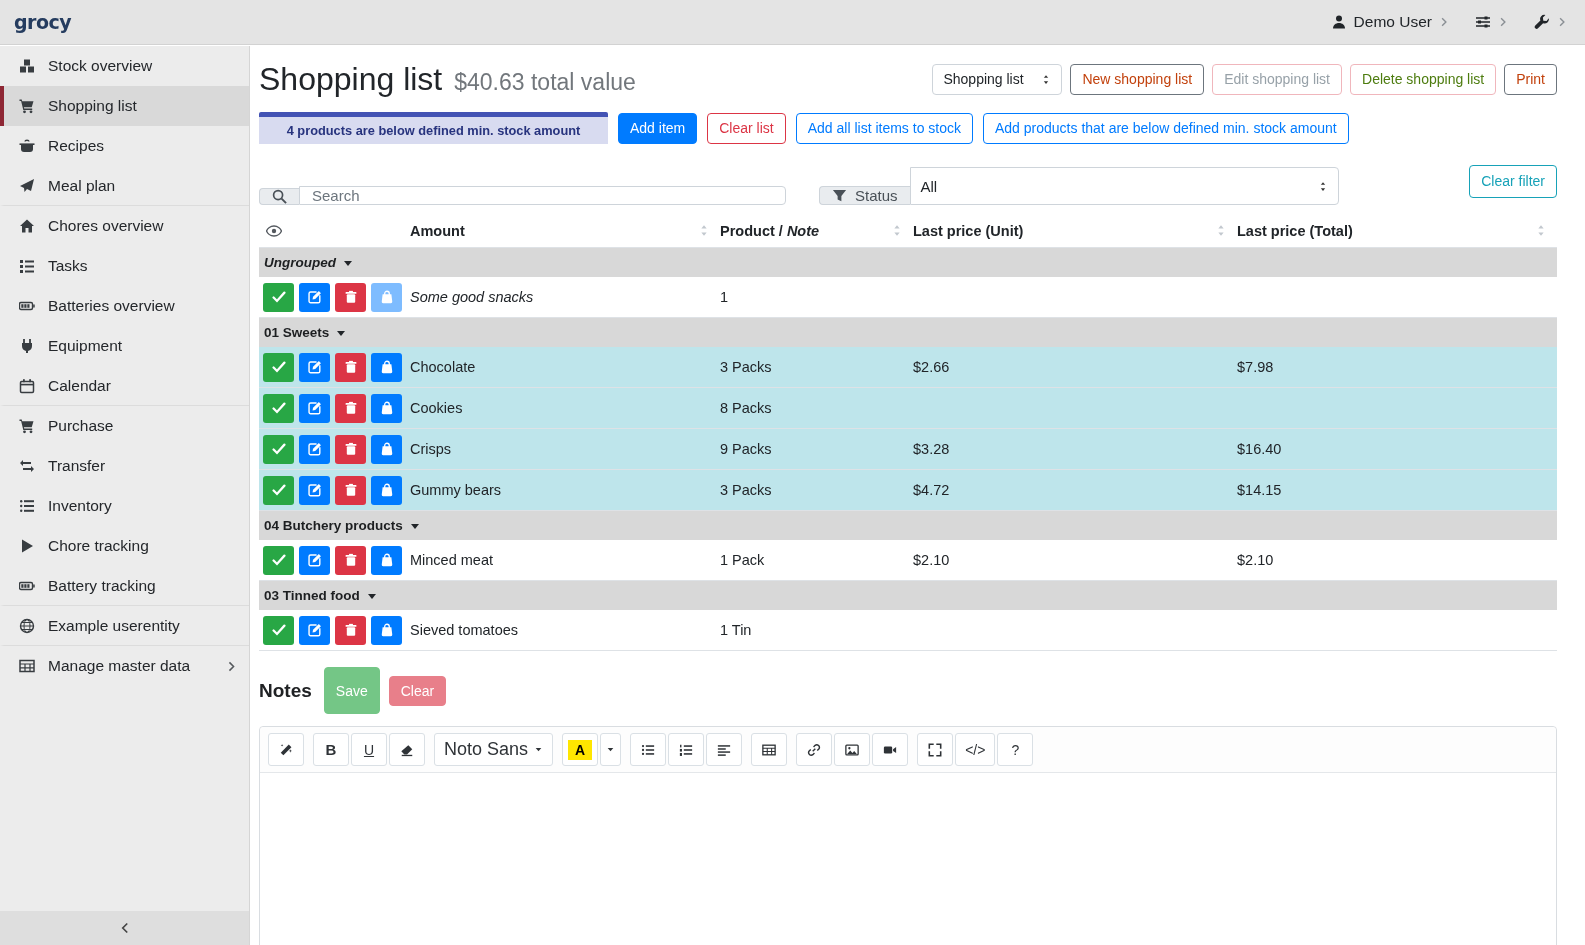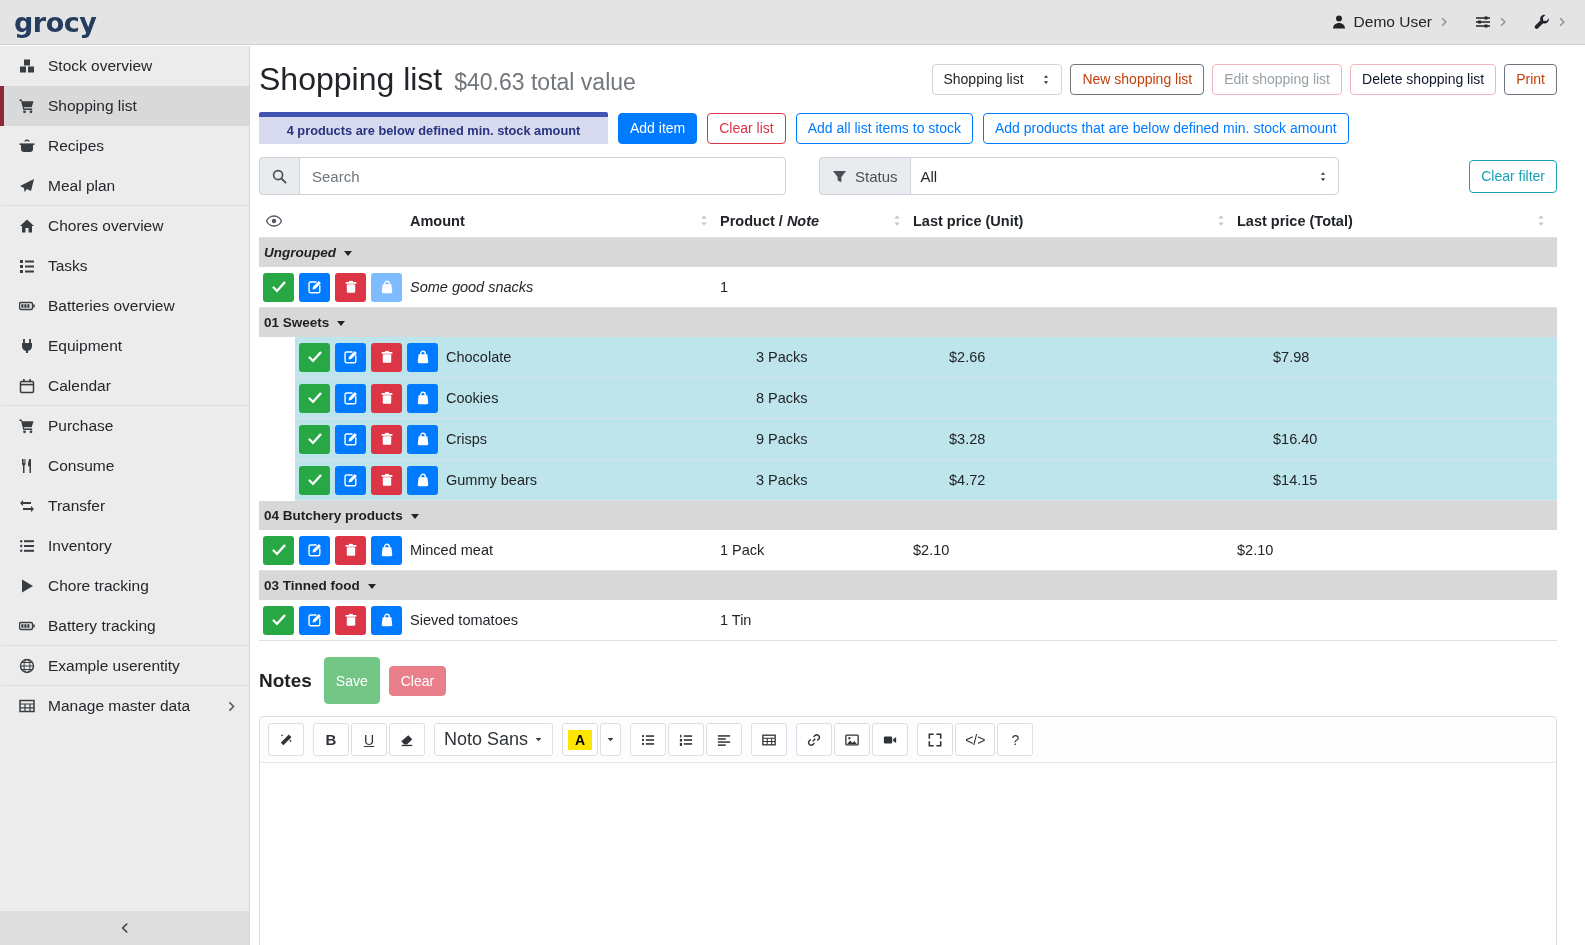--- a/index.html
+++ b/index.html
@@ -5,21 +5,21 @@
   * { margin:0; padding:0; box-sizing:border-box; }
   html,body { width:1585px; height:945px; overflow:hidden; background:#fff;
               font-family:"Liberation Sans", sans-serif; color:#212529; }
   button { font-family:inherit; }
   svg { display:block; }
 
   
   .topbar { position:absolute; top:0; left:0; width:1585px; height:45px; background:#e4e4e4;
             border-bottom:1px solid #d2d2d2; display:flex; align-items:center;
             justify-content:space-between; padding:0 18px 0 14px; z-index:20; }
-  .logo { font-size:27px; font-weight:bold; color:#253c5f; letter-spacing:-0.5px; cursor:pointer;
+  .logo { font-size:19px; font-weight:bold; color:#253c5f; letter-spacing:-0.5px; cursor:pointer;
           font-family:"DejaVu Sans", sans-serif; }
   .topbar-right { display:flex; align-items:center; gap:26px; }
   .tb-item { display:flex; align-items:center; gap:7px; cursor:pointer; font-size:15.5px; color:#212529; }
   .tb-item svg.main-ic { width:16px; height:16px; color:#212529; }
   .tb-item svg.chev { width:10px; height:10px; color:#8a8f94; }
 
   
   .sidebar { position:absolute; top:46px; left:0; width:250px; height:899px; background:#ececec;
              border-right:1px solid #d5d5d5; display:flex; flex-direction:column; }
   .nav-item { display:flex; align-items:center; gap:11px; height:40px; padding:0 12px 0 13px;
@@ -46,39 +46,39 @@
 
   .btn { display:inline-flex; align-items:center; justify-content:center; height:31px;
          padding:0 11px; font-size:14px; border-radius:4px; border:1px solid transparent;
          background:#fff; cursor:pointer; white-space:nowrap; }
   .btn.solid-primary   { background:#007bff; border-color:#007bff; color:#fff; }
   .btn.outline-primary { color:#007bff; border-color:#007bff; }
   .btn.outline-danger  { color:#dc3545; border-color:#dc3545; }
   .btn.outline-dark    { color:#c2410c; border-color:#6c757d; }
   .btn.outline-info    { color:#17a2b8; border-color:#17a2b8; }
   .btn.edit-list       { color:#97a1a8; border-color:#f0b6bc; }
-  .btn.delete-list     { color:#0f172a; border-color:#f0b6bc; }
+  .btn.delete-list     { color:#4d7c0f; border-color:#f0b6bc; }
   .btn.save-notes      { background:#74c686; border-color:#74c686; color:#fff; height:47px; }
   .btn.clear-notes     { background:#e87f8a; border-color:#e87f8a; color:#fff; height:30px; }
 
   .select-box { display:flex; align-items:center; justify-content:space-between; gap:10px;
                 height:31px; padding:0 10px; border:1px solid #ced4da; border-radius:4px;
                 background:#fff; font-size:14px; color:#212529; cursor:pointer; min-width:130px; }
   .select-box svg { width:10px; height:13px; color:#333; }
 
   
   .alert-row { display:flex; align-items:center; gap:10px; margin-top:10px; }
   .min-stock-alert { width:349px; cursor:pointer; flex-shrink:0; }
   .alert-bar  { height:5px; background:#4353b4; border-radius:2px 2px 0 0; }
   .alert-text { background:#d8dbf0; color:#27337e; font-weight:bold; font-size:12.8px;
                 text-align:center; padding:6px 6px; }
 
   
   .filter-row { display:flex; align-items:center; margin-top:13px; }
-  .input-group { display:flex; height:38px; }
+  .input-group { display:flex; height:48px;align-items:flex-end; }
   .ig-prepend { display:flex; align-items:center; gap:8px; padding:0 12px; background:#e9ecef;
                 border:1px solid #ced4da; border-right:0; border-radius:4px 0 0 4px;
                 color:#495057; font-size:15px; }
   .ig-prepend svg { width:15px; height:15px; color:#495057; }
   .search-group { width:527px; }
   .search-group input { flex:1; border:1px solid #ced4da; border-radius:0 4px 4px 0;
                         padding:0 12px; font-size:15px; color:#495057; outline:none; min-width:0; }
   .search-group input::placeholder { color:#6c757d; }
   .status-group { width:520px; margin-left:33px; }
   .status-select { flex:1; height:38px; border-radius:0 4px 4px 0; font-size:15px; border-left:1px solid #ced4da; }
@@ -91,21 +91,21 @@
   .th { display:flex; align-items:center; justify-content:space-between; padding-right:10px; height:100%; cursor:pointer; }
   .th .sort { width:12px; height:13px; color:#c2c8ce; flex-shrink:0; }
   .th-eye { justify-content:flex-start; padding-left:7px; cursor:default; }
   .th-eye svg { width:16px; height:16px; color:#53585e; }
   .group-row { height:29px; background:#d8d8d8; display:flex; align-items:center; gap:8px;
                padding-left:5px; font-size:13.5px; font-weight:bold; color:#1d1f21; cursor:pointer; }
   .group-row .caret { width:0; height:0; border-left:4.5px solid transparent;
                       border-right:4.5px solid transparent; border-top:5.5px solid #212529; margin-top:2px; }
   .group-row.ungrouped .gname { font-style:italic; }
   .data-row { height:41px; border-bottom:1px solid #dee2e6; font-size:14.5px; color:#212529; }
-  .data-row.hl { background:#bee5eb;margin-left:36px; }
+  .data-row.hl { background:#bee5eb; }
   .cell.actions { display:flex; gap:5px; padding-left:4px; }
   .act { width:31px; height:29px; border-radius:3px; border:none; display:flex; align-items:center;
          justify-content:center; color:#fff; cursor:pointer; }
   .act svg { width:14px; height:14px; }
   .act.check { background:#28a745; }
   .act.edit  { background:#007bff; }
   .act.trash { background:#dc3545; }
   .act.bag   { background:#007bff; }
   .act.bag.disabled { opacity:0.5; }
   .cell.product.note-text { font-style:italic; }
@@ -419,28 +419,20 @@
     <span class="nicon">
         <svg>
           <use href="#i-cart"></use>
         </svg>
       </span>
     <span>Purchase</span>
   </div>
   <div class="nav-item">
     <span class="nicon">
         <svg>
-          <use href="#i-utensils"></use>
-        </svg>
-      </span>
-    <span>Consume</span>
-  </div>
-  <div class="nav-item">
-    <span class="nicon">
-        <svg>
           <use href="#i-exchange"></use>
         </svg>
       </span>
     <span>Transfer</span>
   </div>
   <div class="nav-item">
     <span class="nicon">
         <svg>
           <use href="#i-list"></use>
         </svg>

